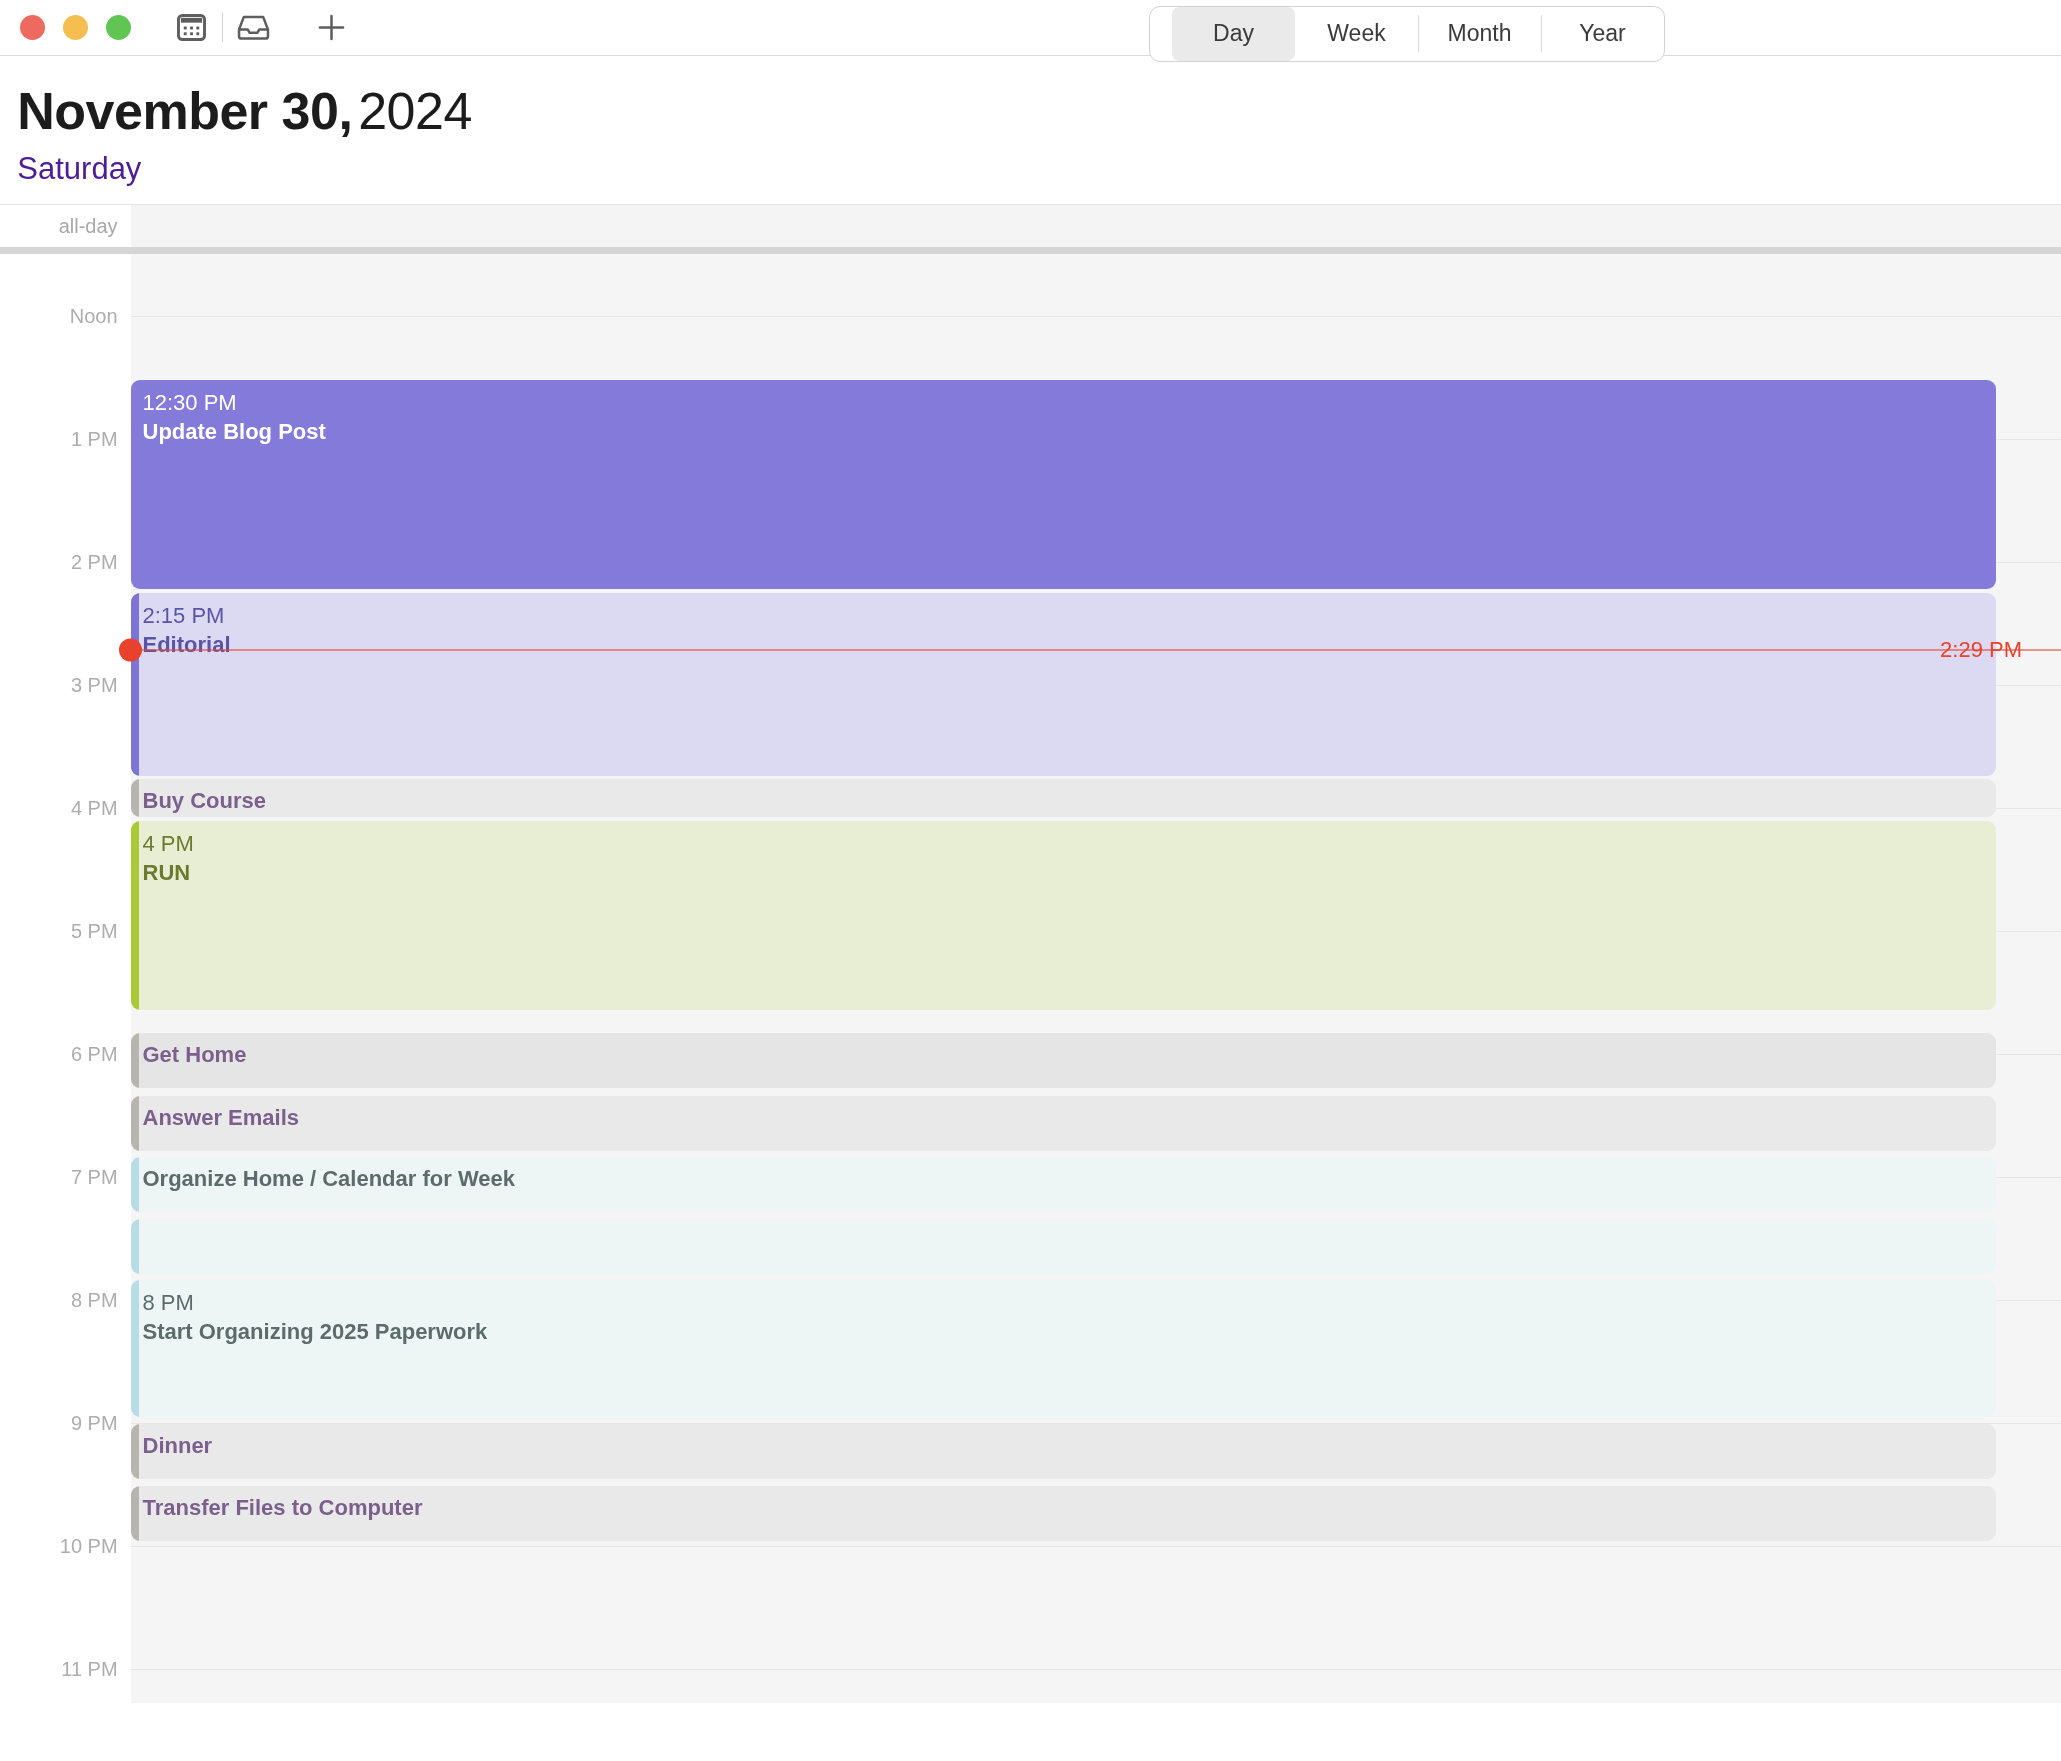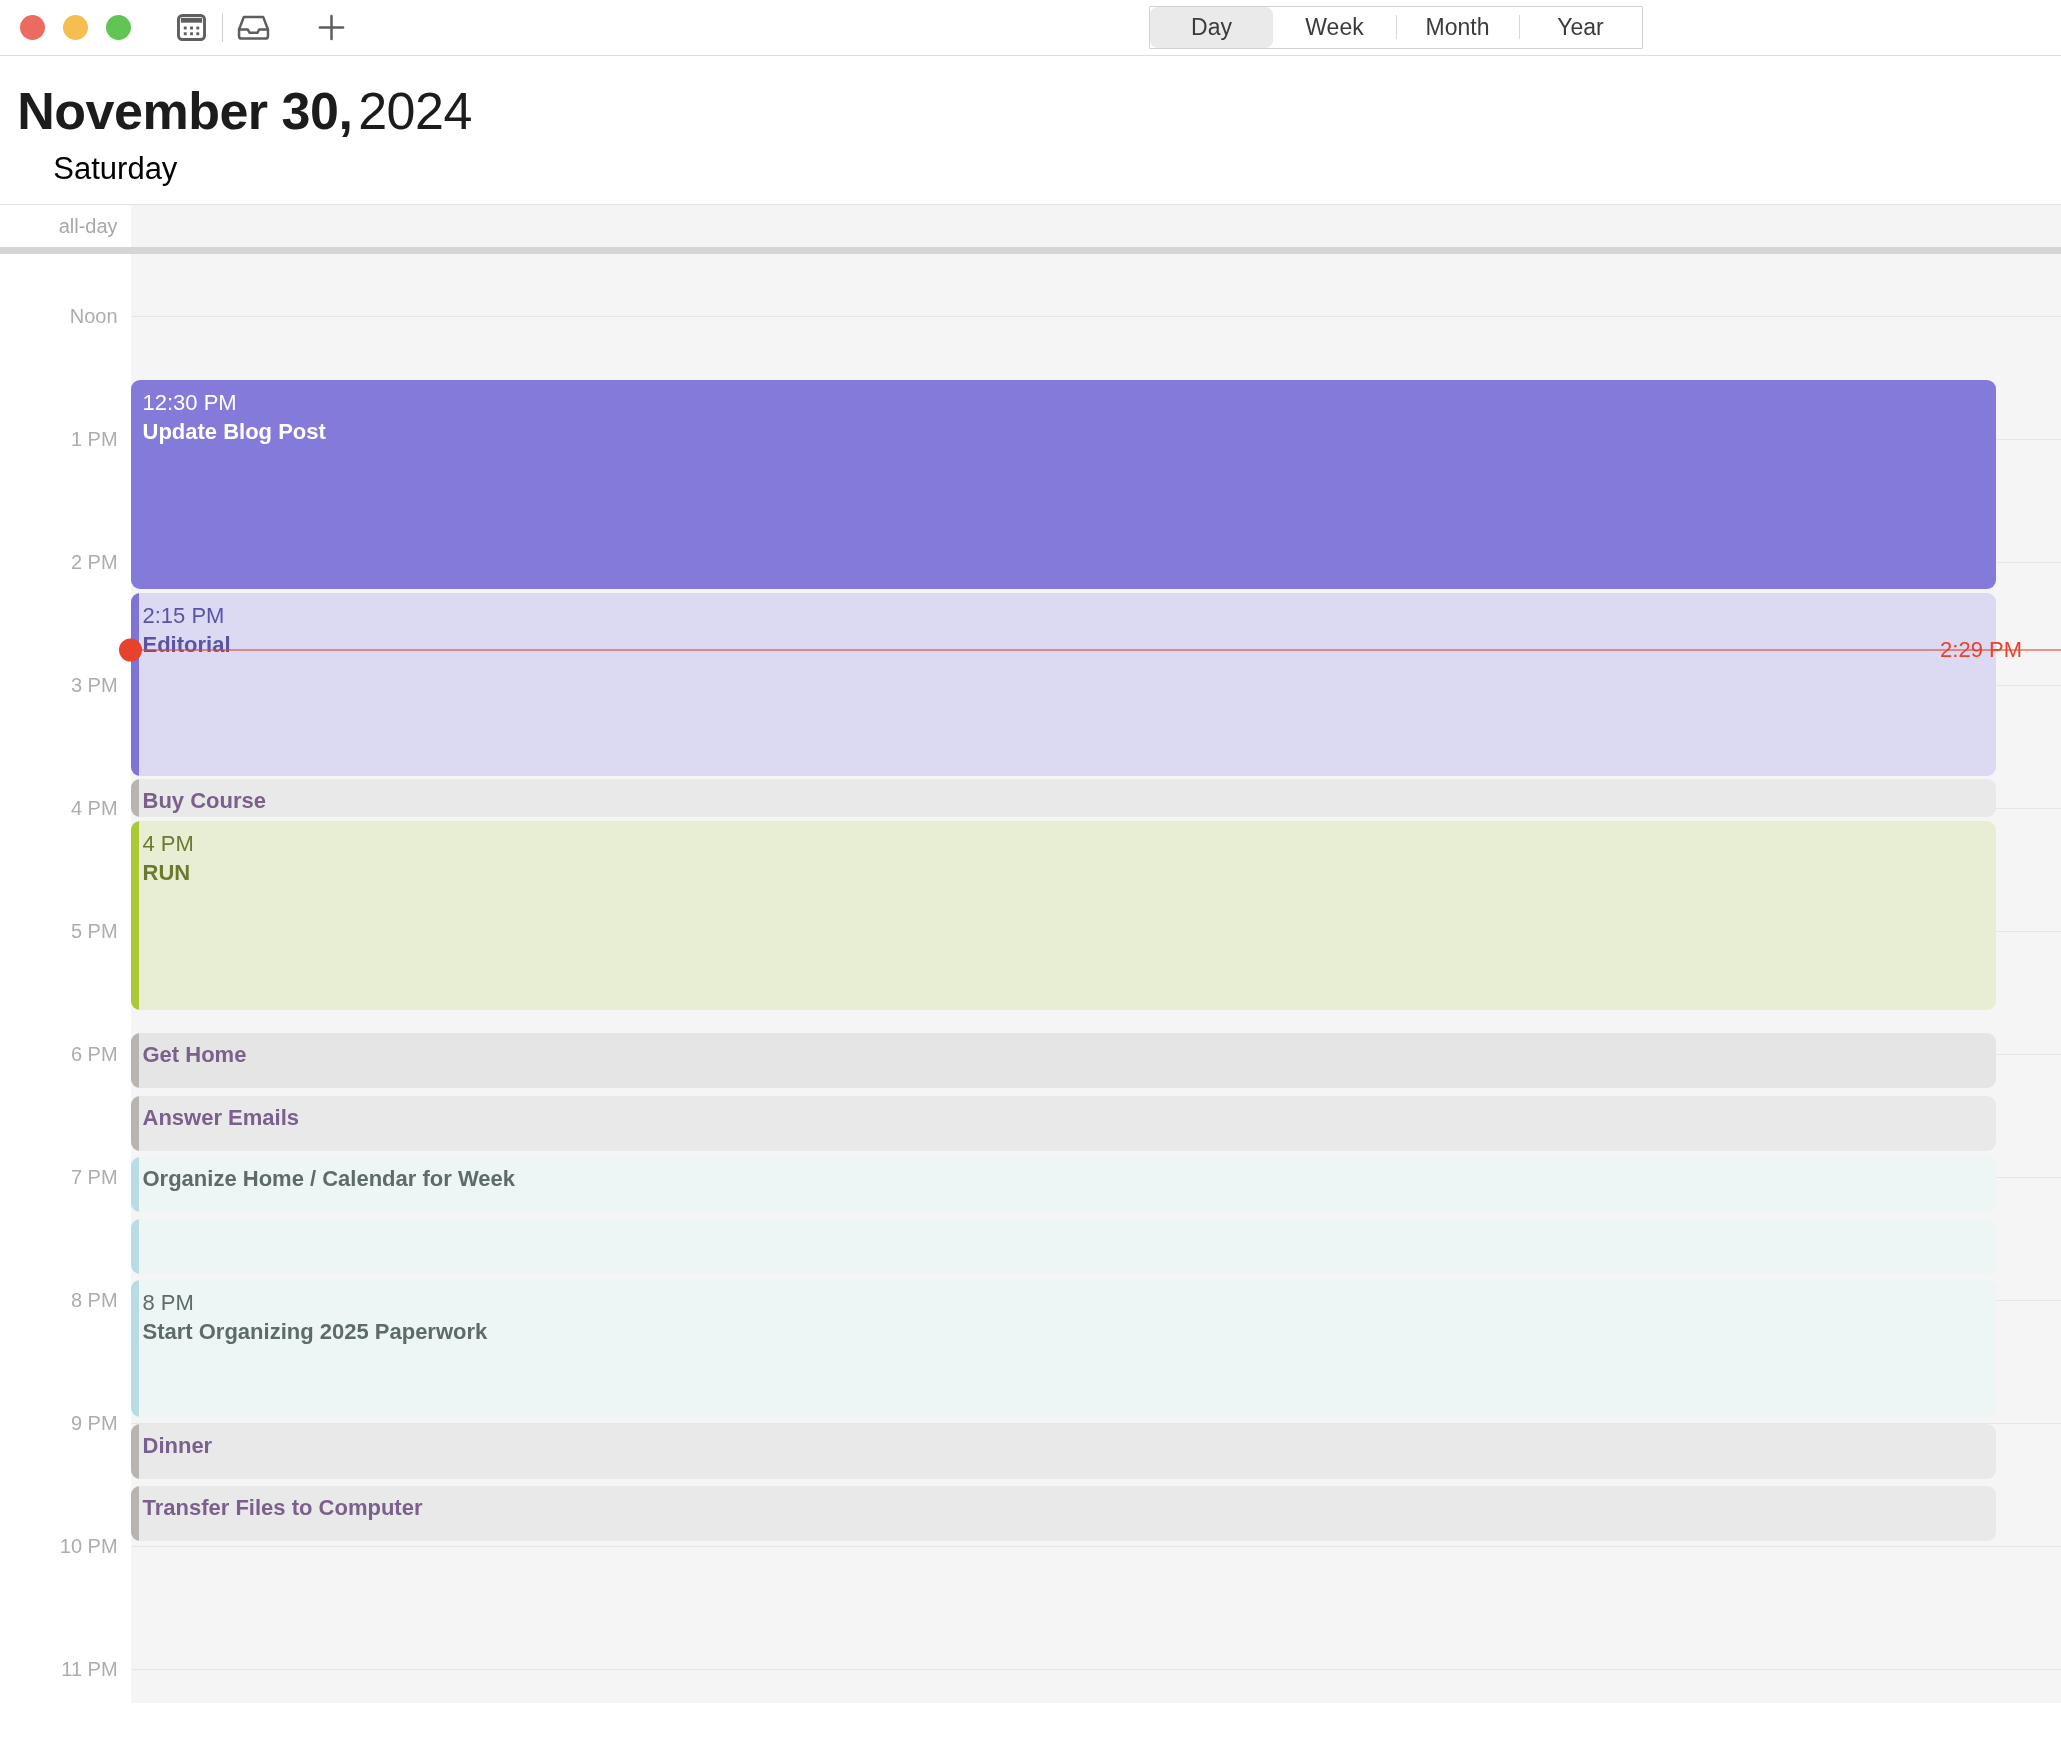--- a/index.html
+++ b/index.html
@@ -53,27 +53,28 @@
     width: 56px; height: 38px;
     display: flex; align-items: center; justify-content: center;
     margin-left: 25px;
   }
 
   
   .segmented {
     position: absolute;
     left: 1149px;
     top: 5.8px;
-    height: 43px;
+    height: 56px;
     display: flex;
     align-items: stretch;
     background: #ffffff;
     border: 1px solid #d2d2d2;
-    border-radius: 1px;
+    border-radius: 11px;
     overflow: hidden;
+    padding-left: 22px;
   }
   .seg {
     min-width: 123px;
     display: flex; align-items: center; justify-content: center;
     font-size: 23px;
     color: #3b3b3b;
     position: relative;
     padding: 0 15.4px;
   }
   .seg.selected {
@@ -100,23 +101,22 @@
     line-height: 60px;
     color: #1c1c1c;
     letter-spacing: -0.5px;
     white-space: nowrap;
   }
   .date-line .md { font-weight: bold; }
   .date-line .yr { font-weight: normal; margin-left: 5.8px; }
   .weekday {
     font-size: 31px;
     line-height: 44px;
-    color: #000000;
+    color: #4c1d95;
     margin-top: 5.8px;
-    margin-left: 36px;
   }
 
   
   .allday-row {
     position: relative;
     height: 43px;
     margin-top: 13.4px;
     border-top: 1px solid #e3e3e3;
     display: flex;
     align-items: center;

